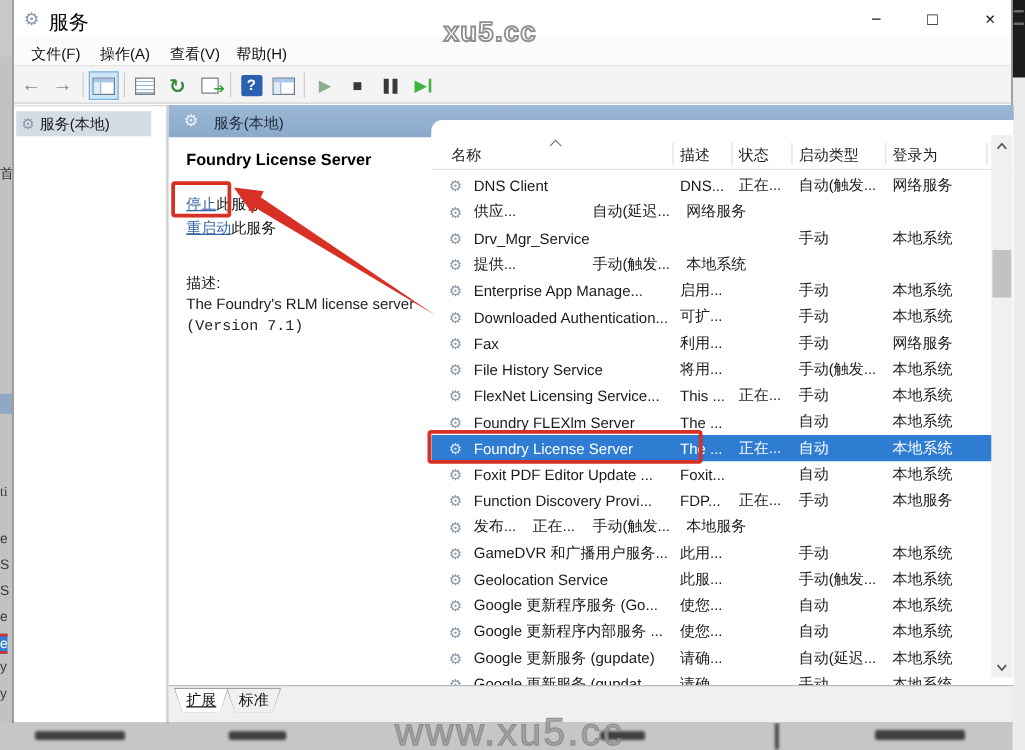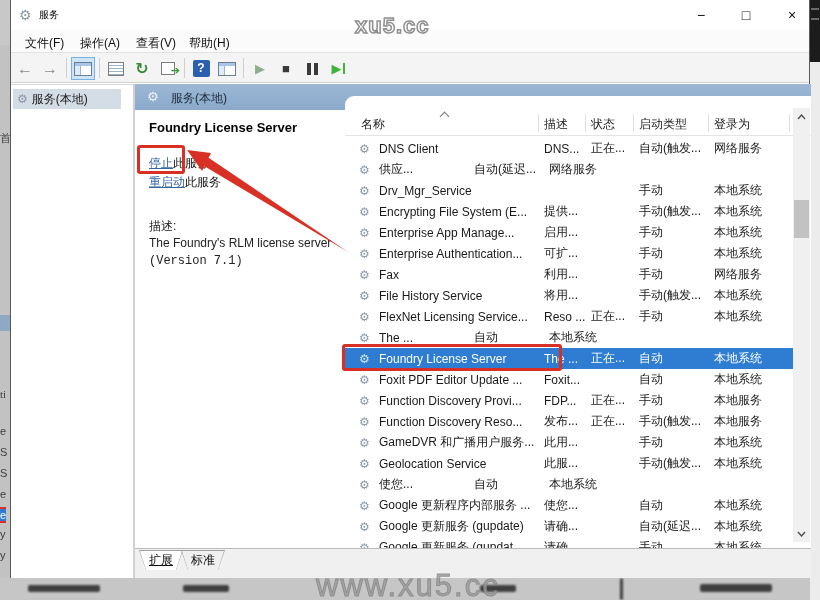--- a/index.html
+++ b/index.html
@@ -15,21 +15,21 @@
   .smudge { position:absolute; background:#3f3f3f; filter:blur(1.2px); border-radius:2px; }
   #right-strip { position:absolute; left:810px; top:0; width:10px; height:600px; background:#ececec; }
   #right-dark { position:absolute; left:0; top:0; width:10px; height:62px; background:#1c1c1c; }
   #right-dark i { display:block; height:2px; background:#6a6a6a; margin:8px 1px 0 1px; }
 
   
   #window { position:absolute; left:10px; top:0; width:800px; height:578px; background:#fff; border:1px solid #5a5a5a; border-top:none; }
 
   #titlebar { position:absolute; left:0; top:0; width:100%; height:30px; background:#fff; }
   .app-icon { position:absolute; left:8px; top:7px; font-size:14px; color:#8a97a8; }
-  #title-text { position:absolute; left:28px; top:8px; font-size:10px; color:#000; }
+  #title-text { position:absolute; left:28px; top:8px; font-size:16px; color:#000; }
   .winbtn { position:absolute; top:4px; width:30px; height:22px; text-align:center; line-height:22px; font-size:14px; color:#111; }
   #btn-min { left:675px; } #btn-max { left:720px; } #btn-close { left:766px; }
 
   #menubar { position:absolute; left:0; top:30px; width:100%; height:22px; background:#fbfbfb;text-decoration:underline; }
   .menu-item { position:absolute; top:3px; font-size:12px; color:#111; padding:2px 6px; }
 
   #toolbar { position:absolute; left:0; top:52px; width:100%; height:31px; background:#f4f4f4; border-top:1px solid #e2e2e2; border-bottom:1px solid #d2d2d2; }
   .tbtn { position:absolute; top:4px; width:24px; height:23px; display:flex; align-items:center; justify-content:center; }
   .tbtn.active { background:#cde6f7; border:1px solid #7ab0e0; }
   .tsep { position:absolute; top:5px; width:1px; height:20px; background:#cfcfcf; }
@@ -272,37 +272,36 @@
         <div class="lrow">
           <span class="gear">⚙</span>
           <span class="c-name">Drv_Mgr_Service</span>
           <span class="c-desc"></span>
           <span class="c-status"></span>
           <span class="c-startup">手动</span>
           <span class="c-logon">本地系统</span>
         </div>
         <div class="lrow">
           <span class="gear">⚙</span>
-          <span class="c-name">Encrypting File System (E...</span>
           <span class="c-desc">提供...</span>
           <span class="c-status"></span>
           <span class="c-startup">手动(触发...</span>
           <span class="c-logon">本地系统</span>
         </div>
         <div class="lrow">
           <span class="gear">⚙</span>
           <span class="c-name">Enterprise App Manage...</span>
           <span class="c-desc">启用...</span>
           <span class="c-status"></span>
           <span class="c-startup">手动</span>
           <span class="c-logon">本地系统</span>
         </div>
         <div class="lrow">
           <span class="gear">⚙</span>
-          <span class="c-name">Enterprise Authentication...</span>
+          <span class="c-name">Downloaded Authentication...</span>
           <span class="c-desc">可扩...</span>
           <span class="c-status"></span>
           <span class="c-startup">手动</span>
           <span class="c-logon">本地系统</span>
         </div>
         <div class="lrow">
           <span class="gear">⚙</span>
           <span class="c-name">Fax</span>
           <span class="c-desc">利用...</span>
           <span class="c-status"></span>
@@ -313,27 +312,28 @@
           <span class="gear">⚙</span>
           <span class="c-name">File History Service</span>
           <span class="c-desc">将用...</span>
           <span class="c-status"></span>
           <span class="c-startup">手动(触发...</span>
           <span class="c-logon">本地系统</span>
         </div>
         <div class="lrow">
           <span class="gear">⚙</span>
           <span class="c-name">FlexNet Licensing Service...</span>
-          <span class="c-desc">Reso ...</span>
+          <span class="c-desc">This ...</span>
           <span class="c-status">正在...</span>
           <span class="c-startup">手动</span>
           <span class="c-logon">本地系统</span>
         </div>
         <div class="lrow">
           <span class="gear">⚙</span>
+          <span class="c-name">Foundry FLEXlm Server</span>
           <span class="c-desc">The ...</span>
           <span class="c-status"></span>
           <span class="c-startup">自动</span>
           <span class="c-logon">本地系统</span>
         </div>
         <div class="lrow sel">
           <span class="gear">⚙</span>
           <span class="c-name">Foundry License Server</span>
           <span class="c-desc">The ...</span>
           <span class="c-status">正在...</span>
@@ -351,21 +351,20 @@
         <div class="lrow">
           <span class="gear">⚙</span>
           <span class="c-name">Function Discovery Provi...</span>
           <span class="c-desc">FDP...</span>
           <span class="c-status">正在...</span>
           <span class="c-startup">手动</span>
           <span class="c-logon">本地服务</span>
         </div>
         <div class="lrow">
           <span class="gear">⚙</span>
-          <span class="c-name">Function Discovery Reso...</span>
           <span class="c-desc">发布...</span>
           <span class="c-status">正在...</span>
           <span class="c-startup">手动(触发...</span>
           <span class="c-logon">本地服务</span>
         </div>
         <div class="lrow">
           <span class="gear">⚙</span>
           <span class="c-name">GameDVR 和广播用户服务...</span>
           <span class="c-desc">此用...</span>
           <span class="c-status"></span>
@@ -375,20 +374,21 @@
         <div class="lrow">
           <span class="gear">⚙</span>
           <span class="c-name">Geolocation Service</span>
           <span class="c-desc">此服...</span>
           <span class="c-status"></span>
           <span class="c-startup">手动(触发...</span>
           <span class="c-logon">本地系统</span>
         </div>
         <div class="lrow">
           <span class="gear">⚙</span>
+          <span class="c-name">Google 更新程序服务 (Go...</span>
           <span class="c-desc">使您...</span>
           <span class="c-status"></span>
           <span class="c-startup">自动</span>
           <span class="c-logon">本地系统</span>
         </div>
         <div class="lrow">
           <span class="gear">⚙</span>
           <span class="c-name">Google 更新程序内部服务 ...</span>
           <span class="c-desc">使您...</span>
           <span class="c-status"></span>

